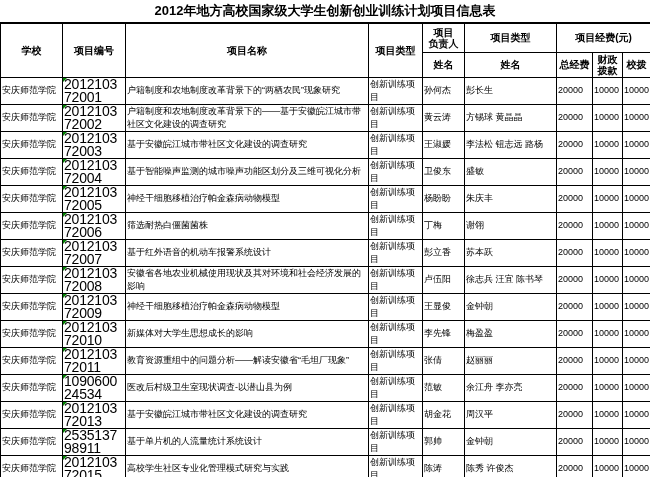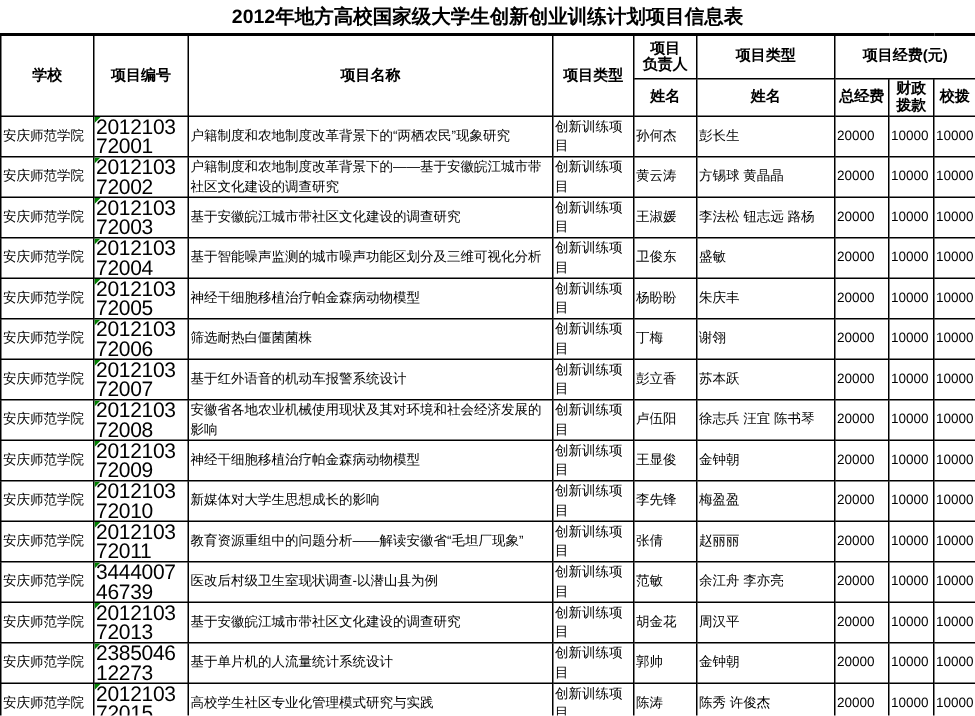--- a/index.html
+++ b/index.html
@@ -193,21 +193,21 @@
         <td class="c2">教育资源重组中的问题分析——解读安徽省“毛坦厂现象”</td>
         <td class="c3">创新训练项目</td>
         <td class="c4">张倩</td>
         <td class="c5">赵丽丽</td>
         <td class="c6">20000</td>
         <td class="c7">10000</td>
         <td class="c8">10000</td>
       </tr>
       <tr>
         <td class="c0">安庆师范学院</td>
-        <td class="c1"><span class="marker"></span><span>344400746739</span></td>
+        <td class="c1"><span class="marker"></span><span>109060024534</span></td>
         <td class="c2">医改后村级卫生室现状调查-以潜山县为例</td>
         <td class="c3">创新训练项目</td>
         <td class="c4">范敏</td>
         <td class="c5">余江舟 李亦亮</td>
         <td class="c6">20000</td>
         <td class="c7">10000</td>
         <td class="c8">10000</td>
       </tr>
       <tr>
         <td class="c0">安庆师范学院</td>
@@ -215,21 +215,21 @@
         <td class="c2">基于安徽皖江城市带社区文化建设的调查研究</td>
         <td class="c3">创新训练项目</td>
         <td class="c4">胡金花</td>
         <td class="c5">周汉平</td>
         <td class="c6">20000</td>
         <td class="c7">10000</td>
         <td class="c8">10000</td>
       </tr>
       <tr>
         <td class="c0">安庆师范学院</td>
-        <td class="c1"><span class="marker"></span><span>238504612273</span></td>
+        <td class="c1"><span class="marker"></span><span>253513798911</span></td>
         <td class="c2">基于单片机的人流量统计系统设计</td>
         <td class="c3">创新训练项目</td>
         <td class="c4">郭帅</td>
         <td class="c5">金钟朝</td>
         <td class="c6">20000</td>
         <td class="c7">10000</td>
         <td class="c8">10000</td>
       </tr>
       <tr>
         <td class="c0">安庆师范学院</td>

